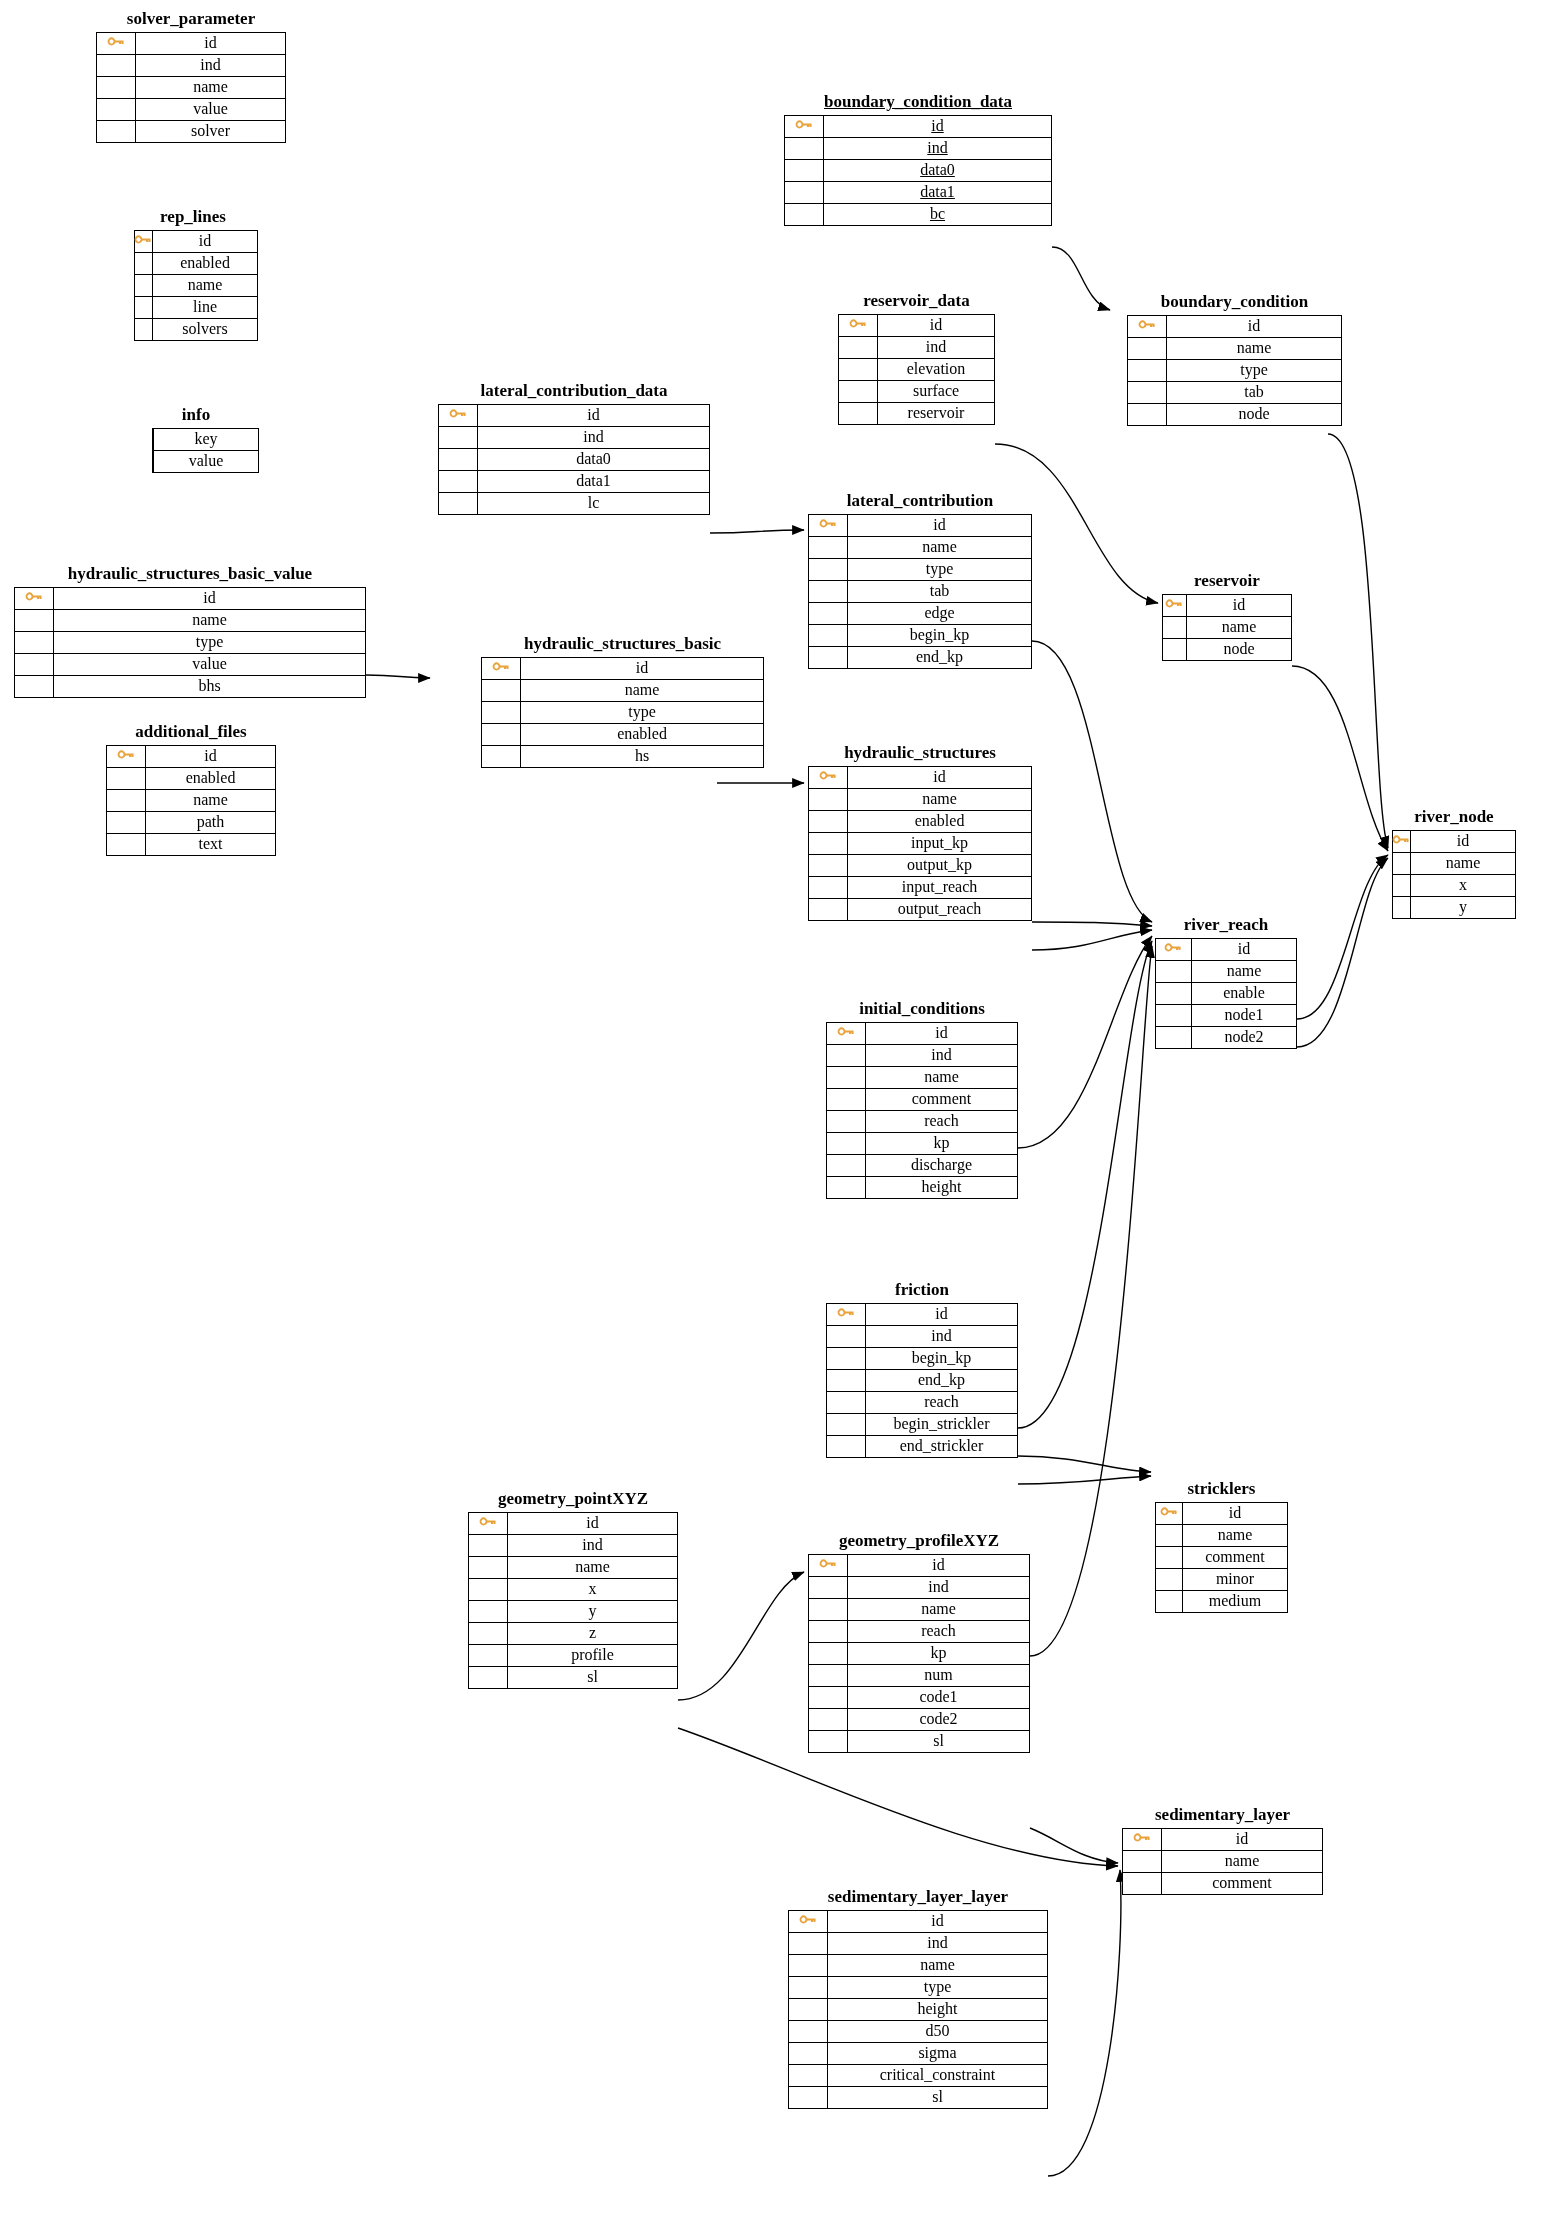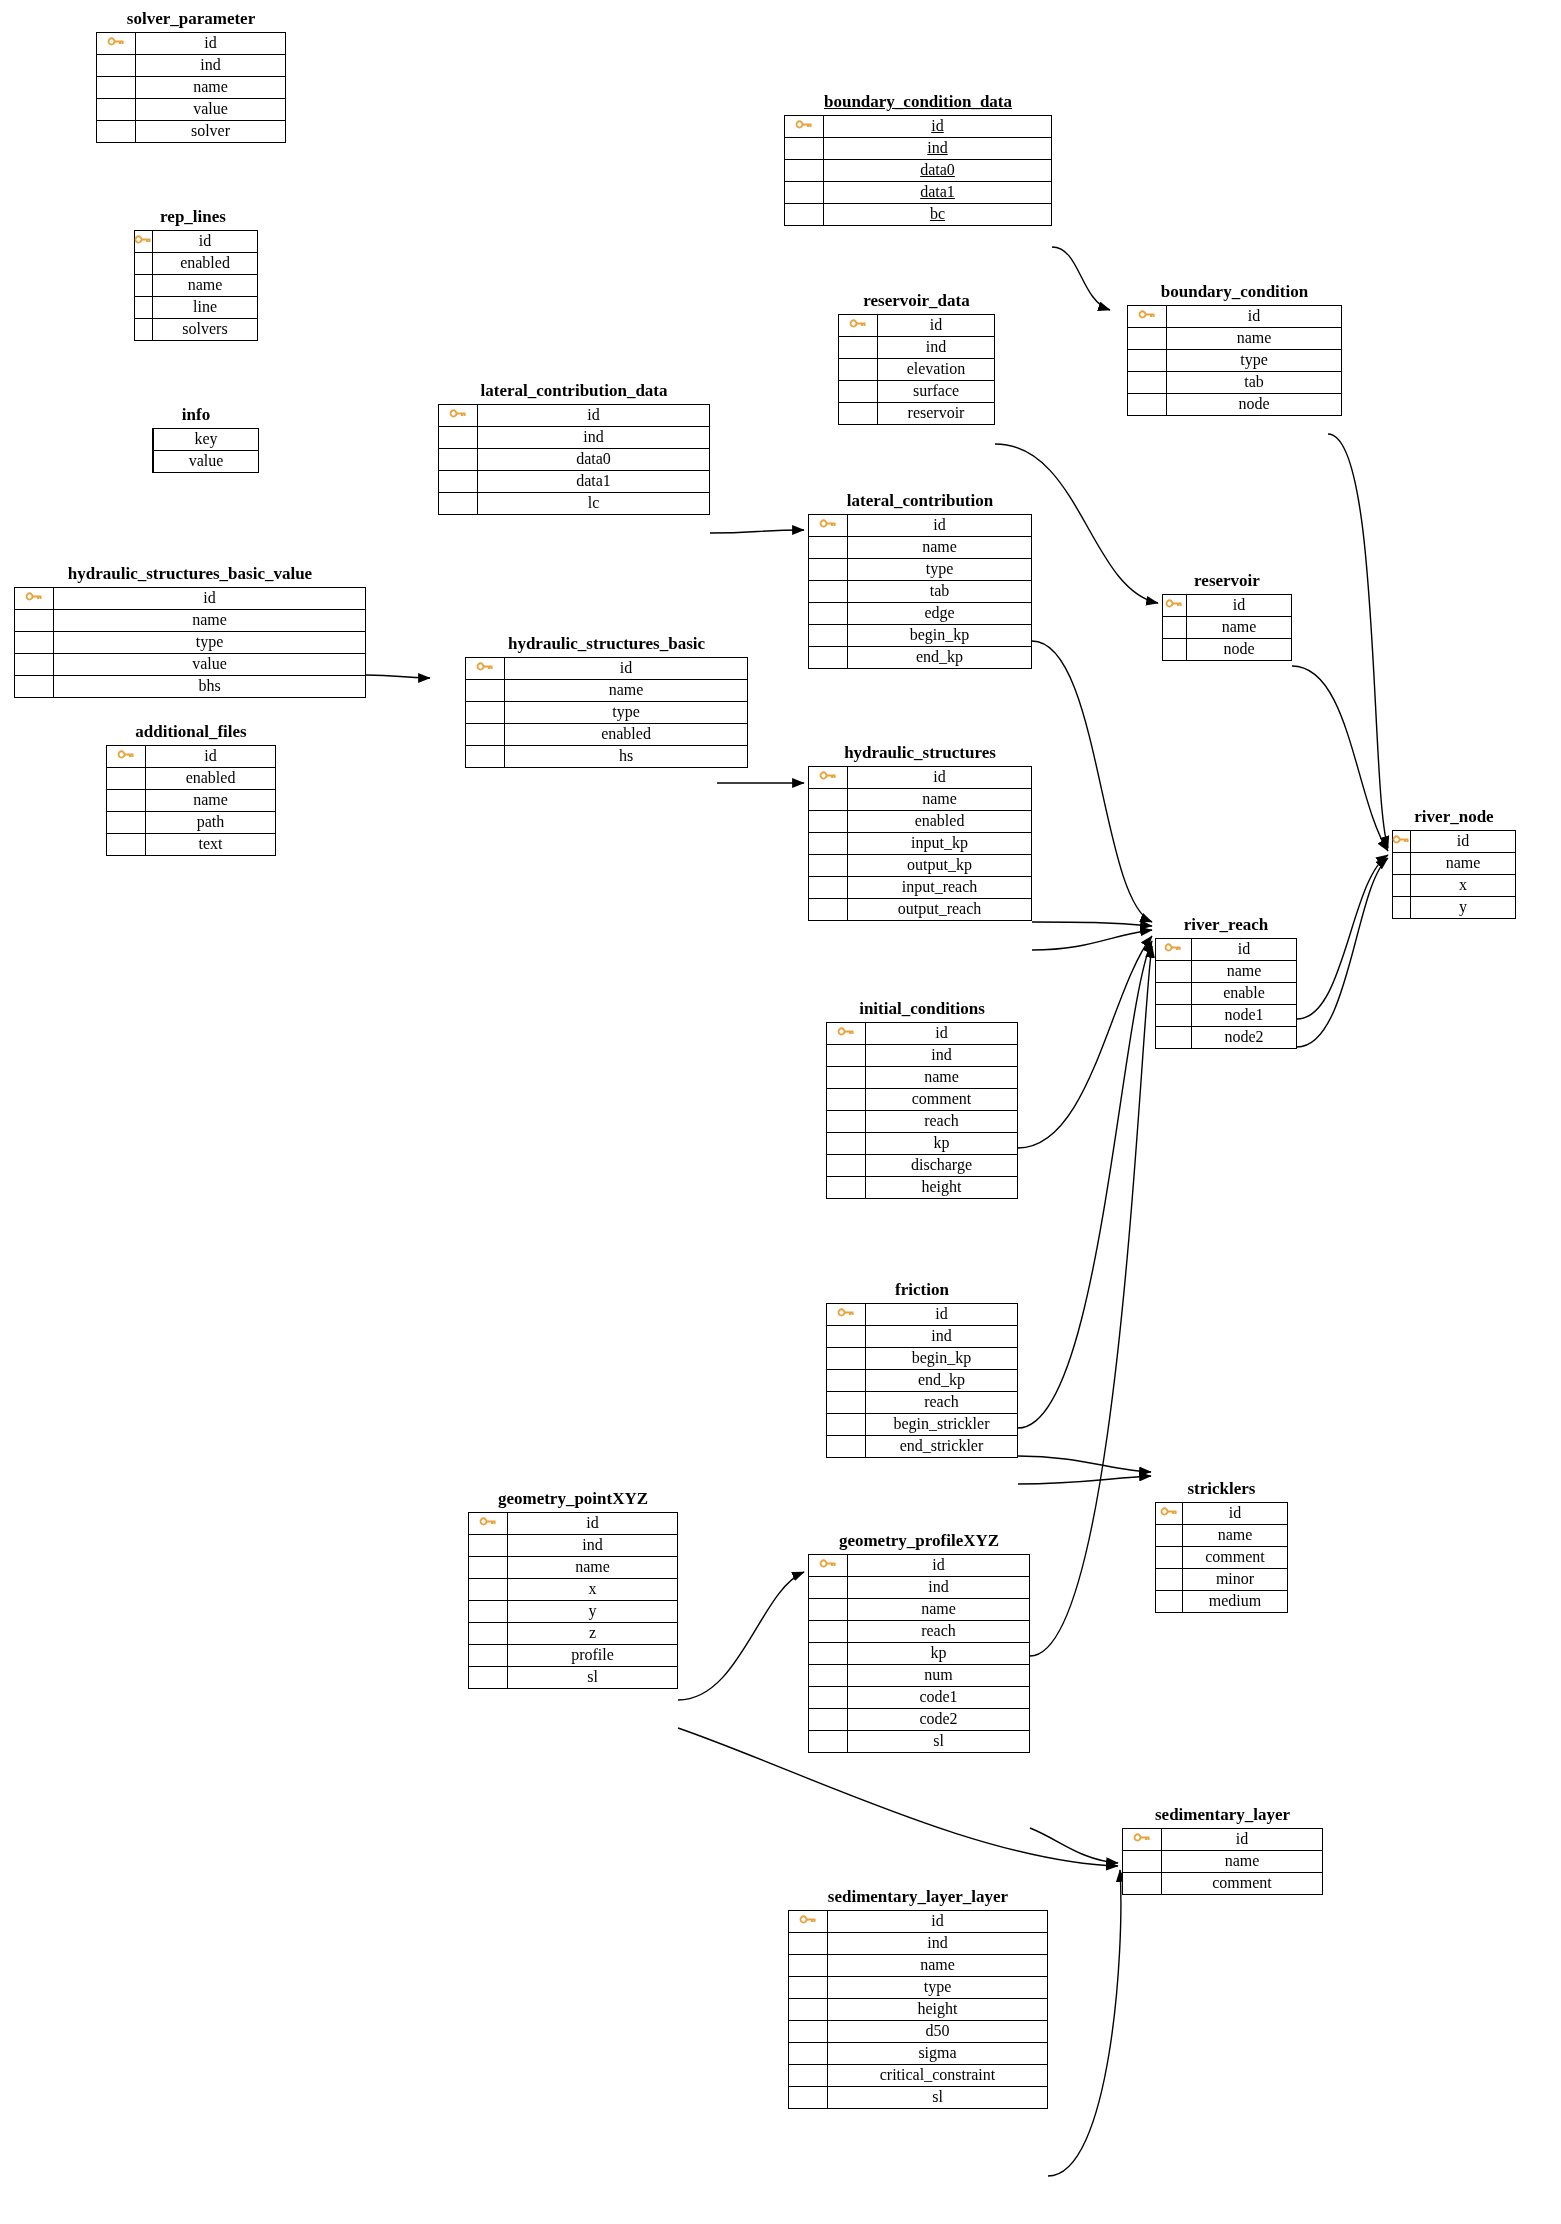--- a/index.html
+++ b/index.html
@@ -297,21 +297,21 @@
             <td class="keycell"></td>
             <td class="fieldcell">data1</td>
           </tr>
           <tr>
             <td class="keycell"></td>
             <td class="fieldcell">lc</td>
           </tr>
         </tbody>
       </table>
     </div>
-    <div class="table" style="left: 434px; top: 633px; padding-left: 31px;">
+    <div class="table" style="left: 450px; top: 633px; padding-left: 31px;">
       <div class="caption" style="width: 271px;">hydraulic_structures_basic</div>
       <table style="width: 283px;">
         <tbody>
           <tr>
             <td class="keycell"><span class="keyicon"><svg width="17" height="17" viewBox="0 0 24 24">
                   <circle cx="7" cy="7" r="4.2" fill="none" stroke="#e8a33d" stroke-width="2.6"></circle>
                   <path d="M10 10 L19 19" stroke="#e8a33d" stroke-width="2.6" fill="none"></path>
                   <path d="M15.5 18.5 L17.5 20.5" stroke="#e8a33d" stroke-width="2.6" fill="none"></path>
                   <path d="M13 16 L15 18" stroke="#e8a33d" stroke-width="2.6" fill="none"></path>
                 </svg></span></td>
@@ -697,21 +697,21 @@
             <td class="keycell"></td>
             <td class="fieldcell">critical_constraint</td>
           </tr>
           <tr>
             <td class="keycell"></td>
             <td class="fieldcell">sl</td>
           </tr>
         </tbody>
       </table>
     </div>
-    <div class="table" style="left: 1113px; top: 281px; padding-left: 14px;">
+    <div class="table" style="left: 1113px; top: 291px; padding-left: 14px;">
       <div class="caption" style="width: 203px;">boundary_condition</div>
       <table style="width: 215px;">
         <tbody>
           <tr>
             <td class="keycell"><span class="keyicon"><svg width="17" height="17" viewBox="0 0 24 24">
                   <circle cx="7" cy="7" r="4.2" fill="none" stroke="#e8a33d" stroke-width="2.6"></circle>
                   <path d="M10 10 L19 19" stroke="#e8a33d" stroke-width="2.6" fill="none"></path>
                   <path d="M15.5 18.5 L17.5 20.5" stroke="#e8a33d" stroke-width="2.6" fill="none"></path>
                   <path d="M13 16 L15 18" stroke="#e8a33d" stroke-width="2.6" fill="none"></path>
                 </svg></span></td>

